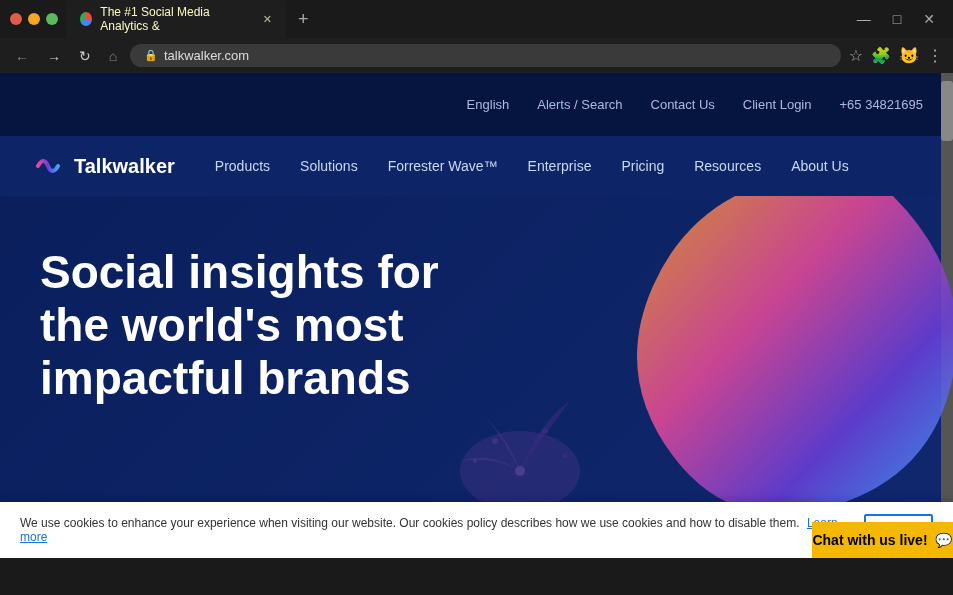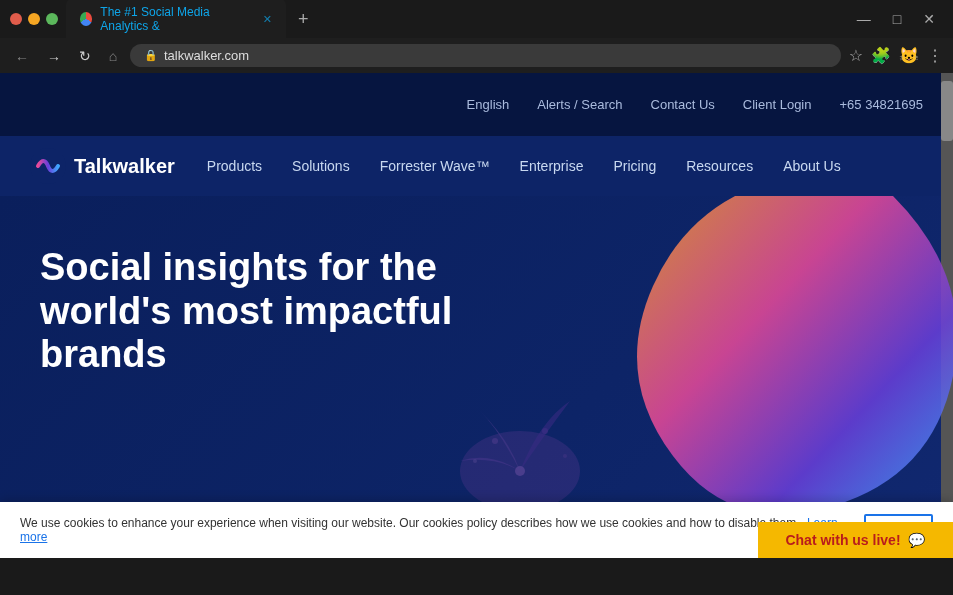--- a/index.html
+++ b/index.html
@@ -22,21 +22,21 @@
       padding: 6px 14px;
       border-radius: 6px 6px 0 0;
       font-size: 12px;
       display: flex;
       align-items: center;
       gap: 8px;
       max-width: 220px;
     }
     .tab.active {
       background: #1e1e1e;
-      color: #0ea5e9;
+      color: #fef9c3;
     }
     .tab-favicon {
       width: 14px;
       height: 14px;
       border-radius: 50%;
       background: conic-gradient(#e94a3e 0deg 120deg, #4285f4 120deg 240deg, #34a853 240deg 360deg);
     }
     .tab-close {
       margin-left: 4px;
       opacity: 0.7;
@@ -119,21 +119,21 @@
       background: #0d2467;
       display: flex;
       align-items: center;
       padding: 12px 30px;
       gap: 30px;
     }
     .logo {
       display: flex;
       align-items: center;
       gap: 8px;
-      margin-right: 2px;
+      margin-right: 10px;
     }
     .logo-icon {
       width: 36px;
       height: 36px;
     }
     .logo-text {
       color: #fff;
       font-size: 20px;
       font-weight: 600;
     }
@@ -148,21 +148,21 @@
     
     .hero {
       background: linear-gradient(135deg, #0a1f5c 0%, #0d2467 60%, #112870 100%);
       padding: 50px 40px 30px;
       position: relative;
       height: calc(100% - 48px - 62px);
       overflow: hidden;
     }
     .hero-text {
       color: #fff;
-      font-size: 38px;
+      font-size: 46px;
       font-weight: 800;
       line-height: 1.15;
       max-width: 480px;
       z-index: 2;
       position: relative;
     }
 
     
     .blob-container {
       position: absolute;
@@ -210,22 +210,22 @@
       margin-left: 16px;
       border-radius: 2px;
     }
 
     
     .chat-btn {
       position: absolute;
       bottom: 0;
       right: 0;
       background: #f5b800;
-      color: #b91c1c;
-      padding: 10px 27px;
+      color: #000000;
+      padding: 10px 0;
       font-size: 14px;
       font-weight: 600;
       cursor: pointer;
       display: flex;
       align-items: center;
       gap: 8px;
       z-index: 11;
     }
 
     

